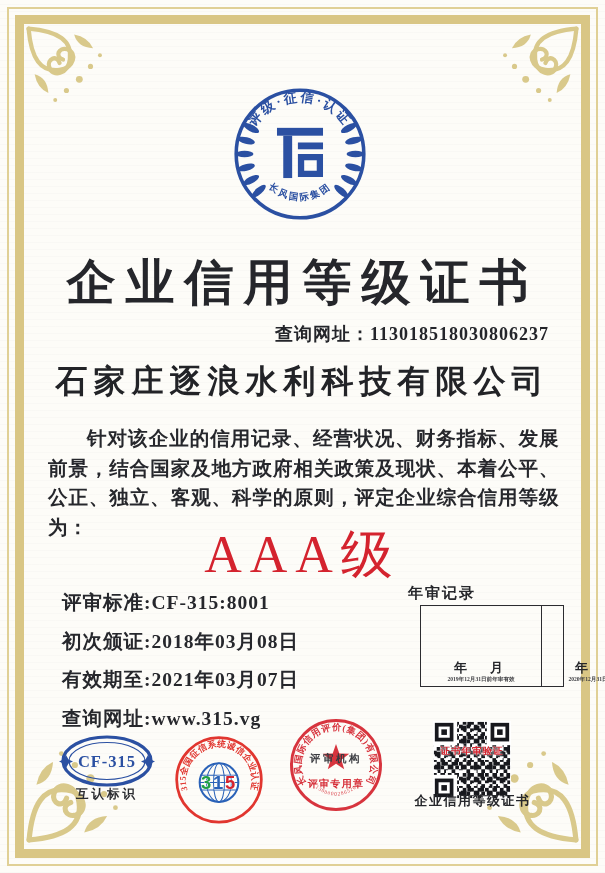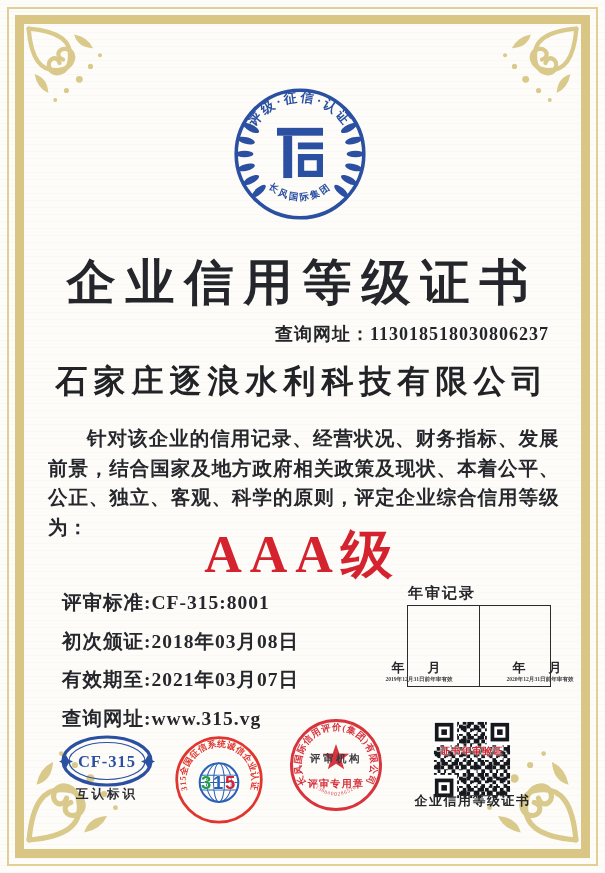--- a/index.html
+++ b/index.html
@@ -34,29 +34,29 @@
     font-family:Liberation Sans, sans-serif;
     font-size:32px; font-weight:bold; letter-spacing:6px; color:#222327;
   }
   .body-text{
     position:absolute; left:48px; right:46px; top:424px;
     font-size:19.5px; line-height:29.5px; font-weight:600;
     text-align:justify; text-indent:2em; letter-spacing:0.5px; color:#26272c;
   }
   .grade{
     position:absolute; left:0; right:0; top:520px; text-align:center;
-    font-size:52px; font-weight:bold; letter-spacing:8px; color:#d4232e;
+    font-size:52px; font-weight:normal; letter-spacing:8px; color:#d4232e;
   }
   .details{position:absolute; left:62px; top:584px; font-size:19.5px; font-weight:bold; color:#26272c;}
   .details .dline{height:38.5px; line-height:38.5px; letter-spacing:1px;}
 
   .ar-label{position:absolute; left:408px; top:584px; font-size:15px; font-weight:bold; letter-spacing:2px;text-align:right;}
   .ar-box{
-    position:absolute; left:407px; top:605px; width:142px; height:80px;
-    border:1.5px solid #2c2c30; display:flex;justify-content:center;
+    position:absolute; left:420px; top:605px; width:142px; height:80px;
+    border:1.5px solid #2c2c30; display:flex;
   }
   .ar-cell{flex:1; position:relative; border-right:1.5px solid #2c2c30; display:flex; flex-direction:column; justify-content:flex-end; align-items:center;}
   .ar-cell:last-child{border-right:none;}
   .ar-ym{font-size:13px; font-weight:bold; letter-spacing:5px; line-height:14px;}
   .ar-note{height:11px; line-height:10px; white-space:nowrap; overflow:visible;}
   .ar-note span{display:inline-block; font-size:10px; transform:scale(0.56); transform-origin:center top; font-weight:bold; color:#3c3c40;}
 
   .seal{position:absolute;}
   .seal-label{position:absolute; font-size:12.5px; font-weight:bold; letter-spacing:3px; color:#2b2c30; text-align:center;}
   .qr-wrap{position:absolute; left:433px; top:721px; width:78px; height:78px;}

